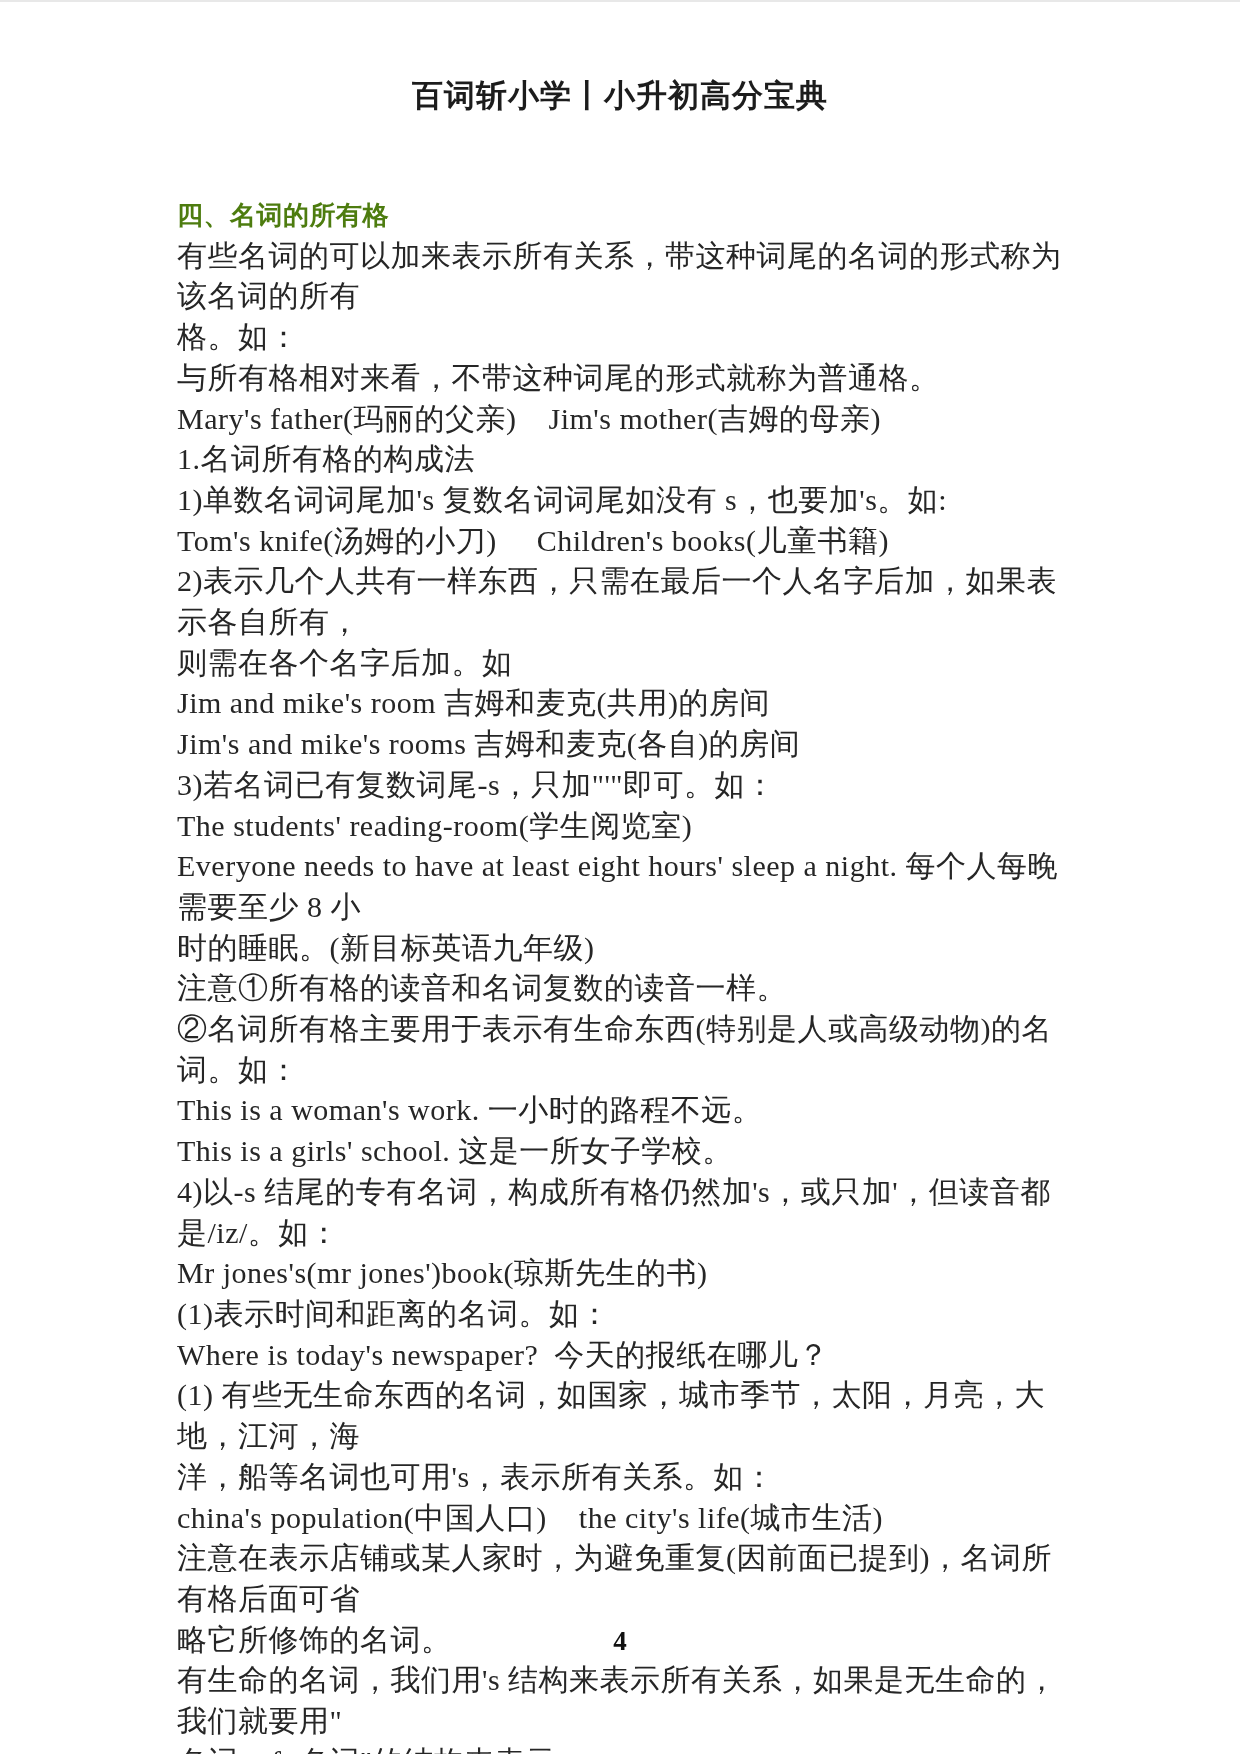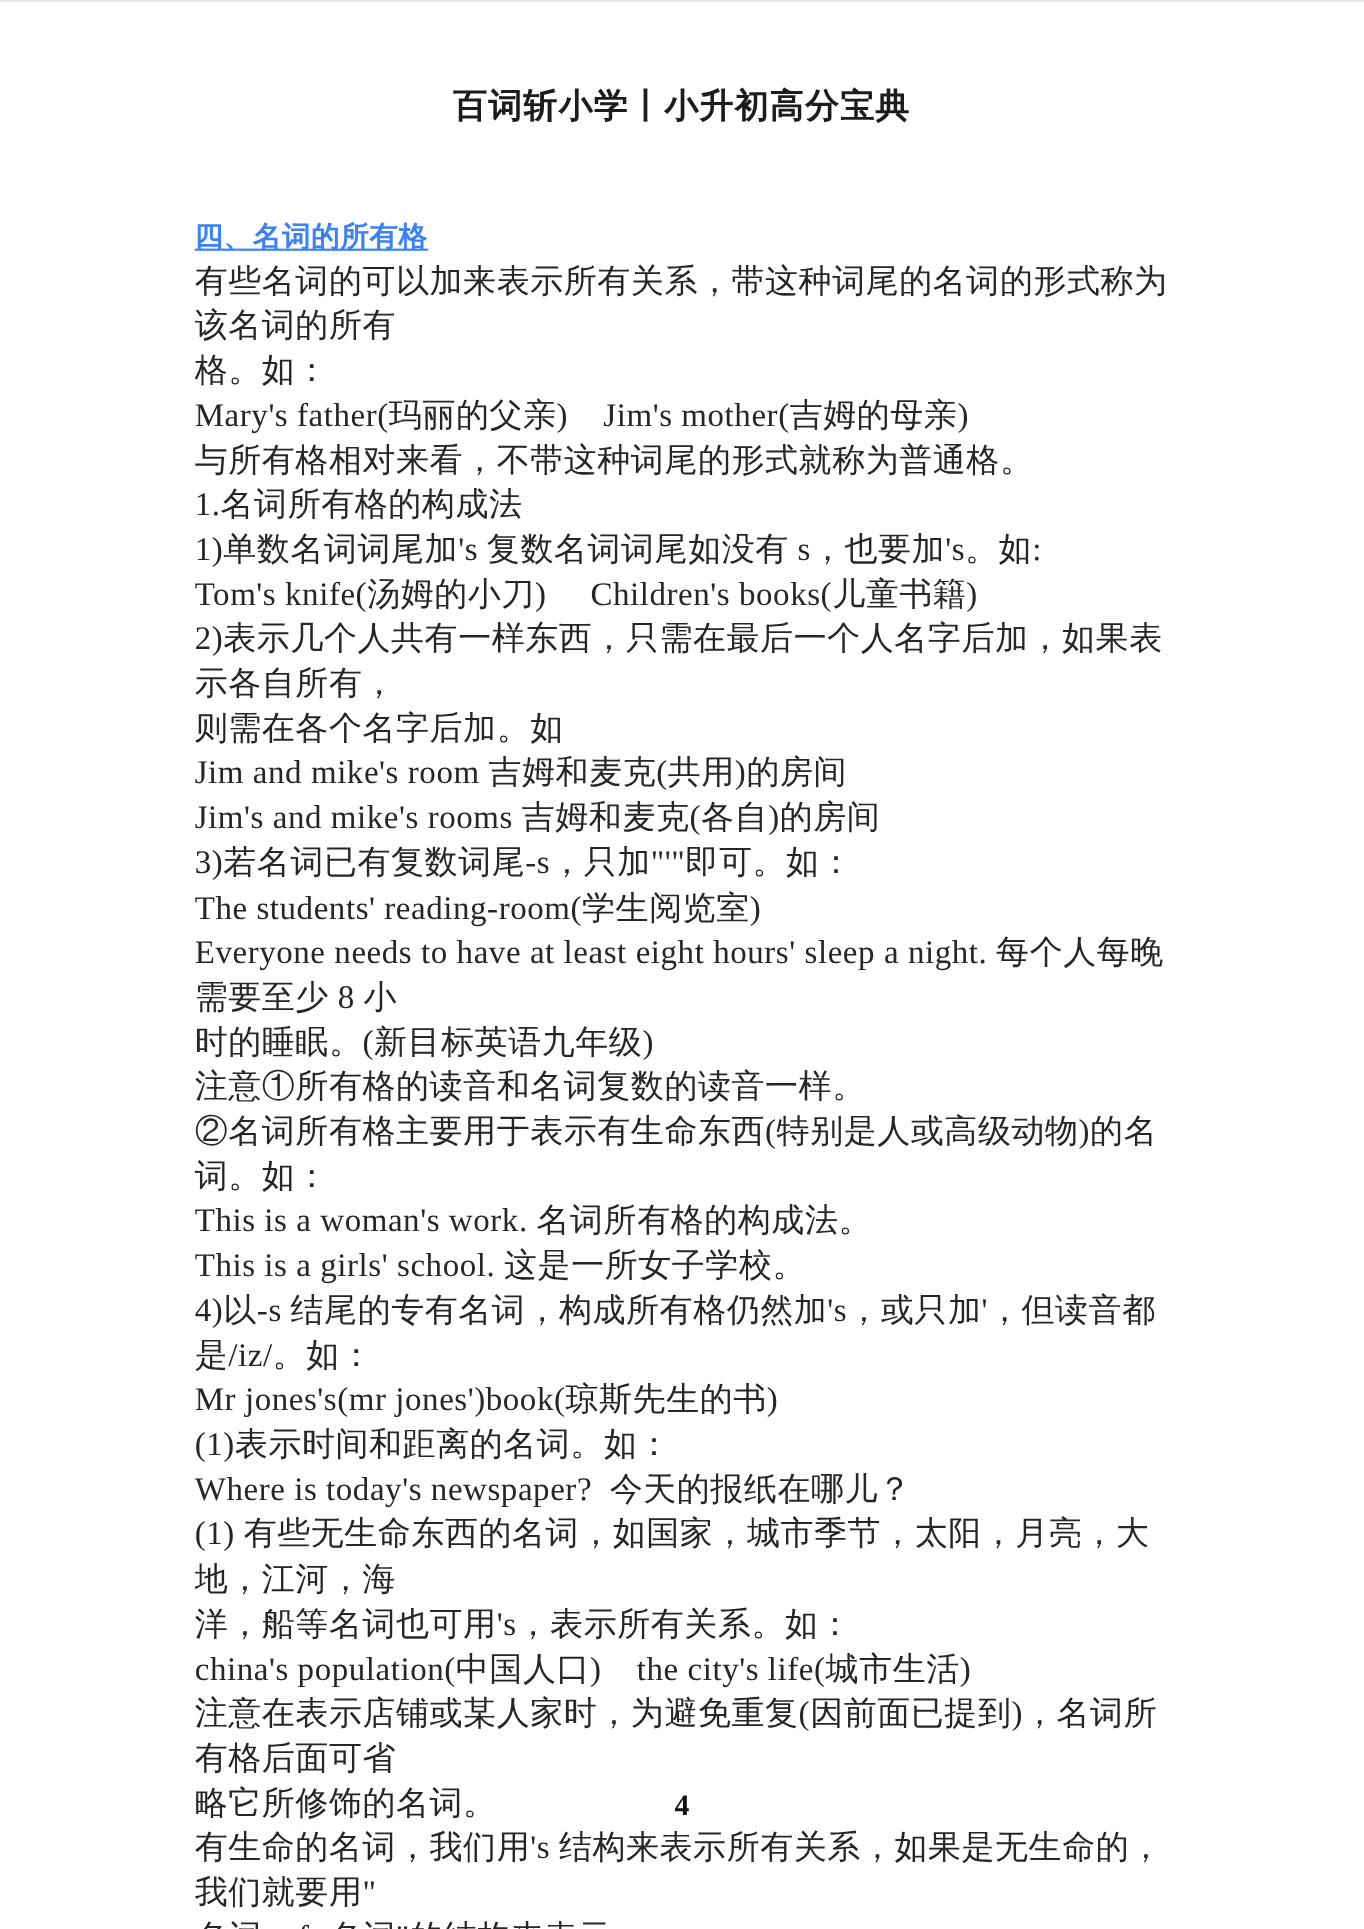--- a/index.html
+++ b/index.html
@@ -35,22 +35,21 @@
     font-size: 30px;
     line-height: 40.7px;
     letter-spacing: 0.5px;
     white-space: pre-wrap;
     color: #262626;
   }
   .line.heading {
     font-family: "Liberation Sans", "DejaVu Sans", sans-serif;
     font-weight: bold;
     font-size: 26px;
-    color: #3b82f6;
-    text-decoration: underline;
+    color: #4d7c0f;
   }
   .page-number {
     position: absolute;
     top: 1622px;
     left: 0;
     width: 100%;
     text-align: center;
     font-size: 27px;
     line-height: 34px;
     font-weight: bold;
@@ -61,36 +60,36 @@
 <body>
 
 <div class="page">
 
   <div class="doc-title">百词斩小学丨小升初高分宝典</div>
 
   <div class="content">
     <div class="line heading">四、名词的所有格</div>
     <div class="line">有些名词的可以加来表示所有关系，带这种词尾的名词的形式称为该名词的所有</div>
     <div class="line">格。如：</div>
+    <div class="line">与所有格相对来看，不带这种词尾的形式就称为普通格。</div>
     <div class="line">Mary's father(玛丽的父亲)    Jim's mother(吉姆的母亲)</div>
-    <div class="line">与所有格相对来看，不带这种词尾的形式就称为普通格。</div>
     <div class="line">1.名词所有格的构成法</div>
     <div class="line">1)单数名词词尾加's 复数名词词尾如没有 s，也要加's。如:</div>
     <div class="line">Tom's knife(汤姆的小刀)     Children's books(儿童书籍)</div>
     <div class="line">2)表示几个人共有一样东西，只需在最后一个人名字后加，如果表示各自所有，</div>
     <div class="line">则需在各个名字后加。如</div>
     <div class="line">Jim and mike's room 吉姆和麦克(共用)的房间</div>
     <div class="line">Jim's and mike's rooms 吉姆和麦克(各自)的房间</div>
     <div class="line">3)若名词已有复数词尾-s，只加"'"即可。如：</div>
     <div class="line">The students' reading-room(学生阅览室)</div>
     <div class="line">Everyone needs to have at least eight hours' sleep a night. 每个人每晚需要至少 8 小</div>
     <div class="line">时的睡眠。(新目标英语九年级)</div>
     <div class="line">注意①所有格的读音和名词复数的读音一样。</div>
     <div class="line">②名词所有格主要用于表示有生命东西(特别是人或高级动物)的名词。如：</div>
-    <div class="line">This is a woman's work. 名词所有格的构成法。</div>
+    <div class="line">This is a woman's work. 一小时的路程不远。</div>
     <div class="line">This is a girls' school. 这是一所女子学校。</div>
     <div class="line">4)以-s 结尾的专有名词，构成所有格仍然加's，或只加'，但读音都是/iz/。如：</div>
     <div class="line">Mr jones's(mr jones')book(琼斯先生的书)</div>
     <div class="line">(1)表示时间和距离的名词。如：</div>
     <div class="line">Where is today's newspaper?  今天的报纸在哪儿？</div>
     <div class="line">(1) 有些无生命东西的名词，如国家，城市季节，太阳，月亮，大地，江河，海</div>
     <div class="line">洋，船等名词也可用's，表示所有关系。如：</div>
     <div class="line">china's population(中国人口)    the city's life(城市生活)</div>
     <div class="line">注意在表示店铺或某人家时，为避免重复(因前面已提到)，名词所有格后面可省</div>
     <div class="line">略它所修饰的名词。</div>

